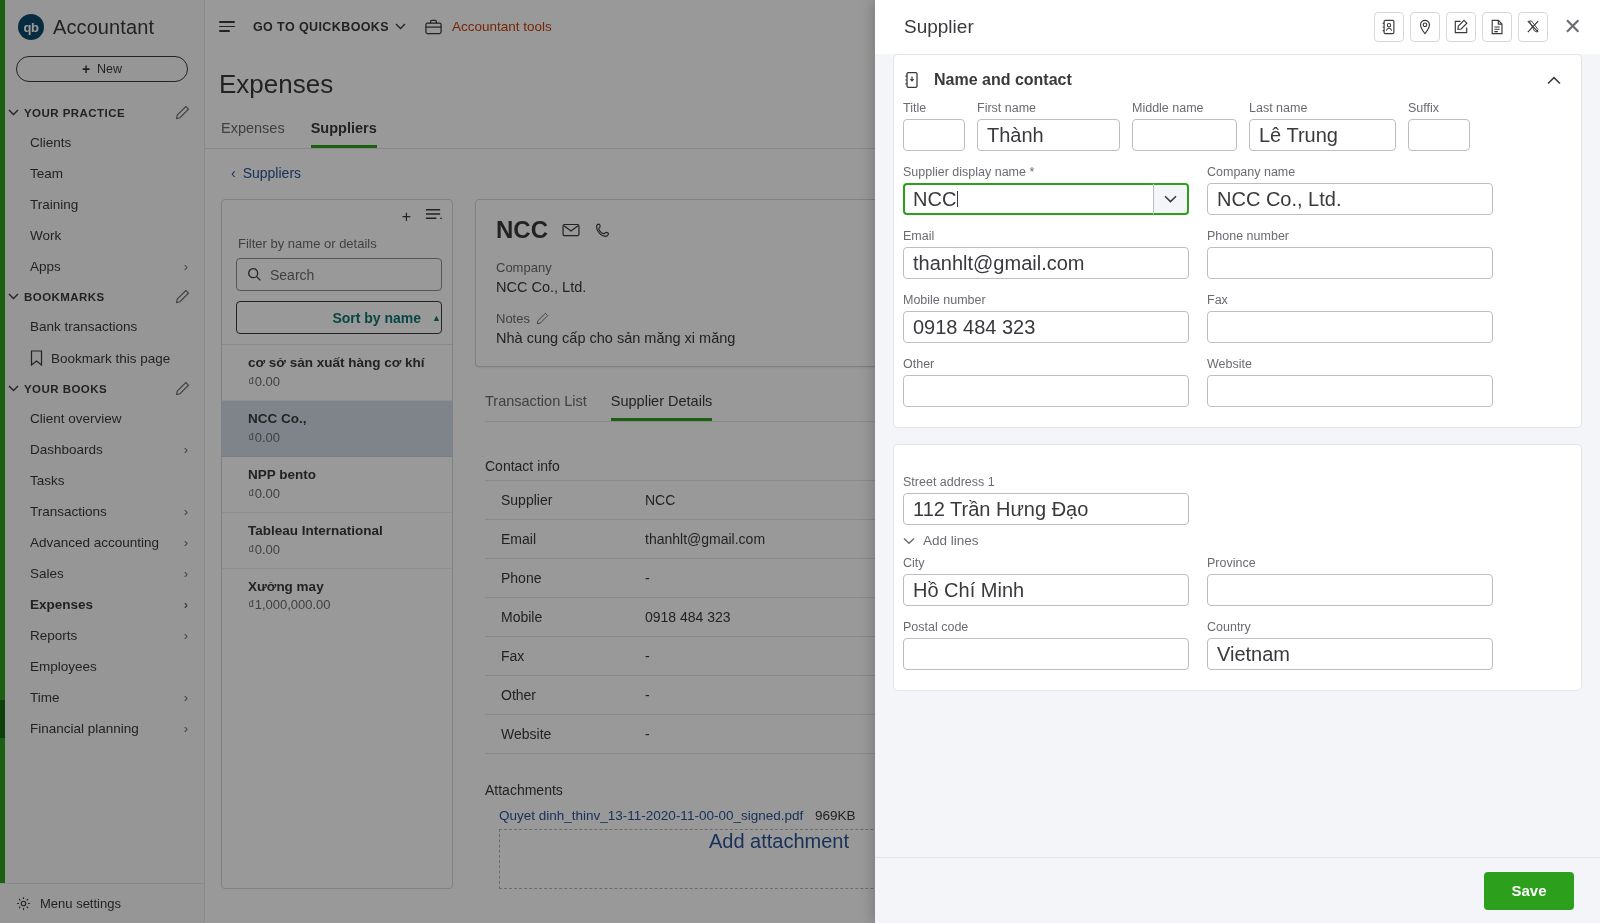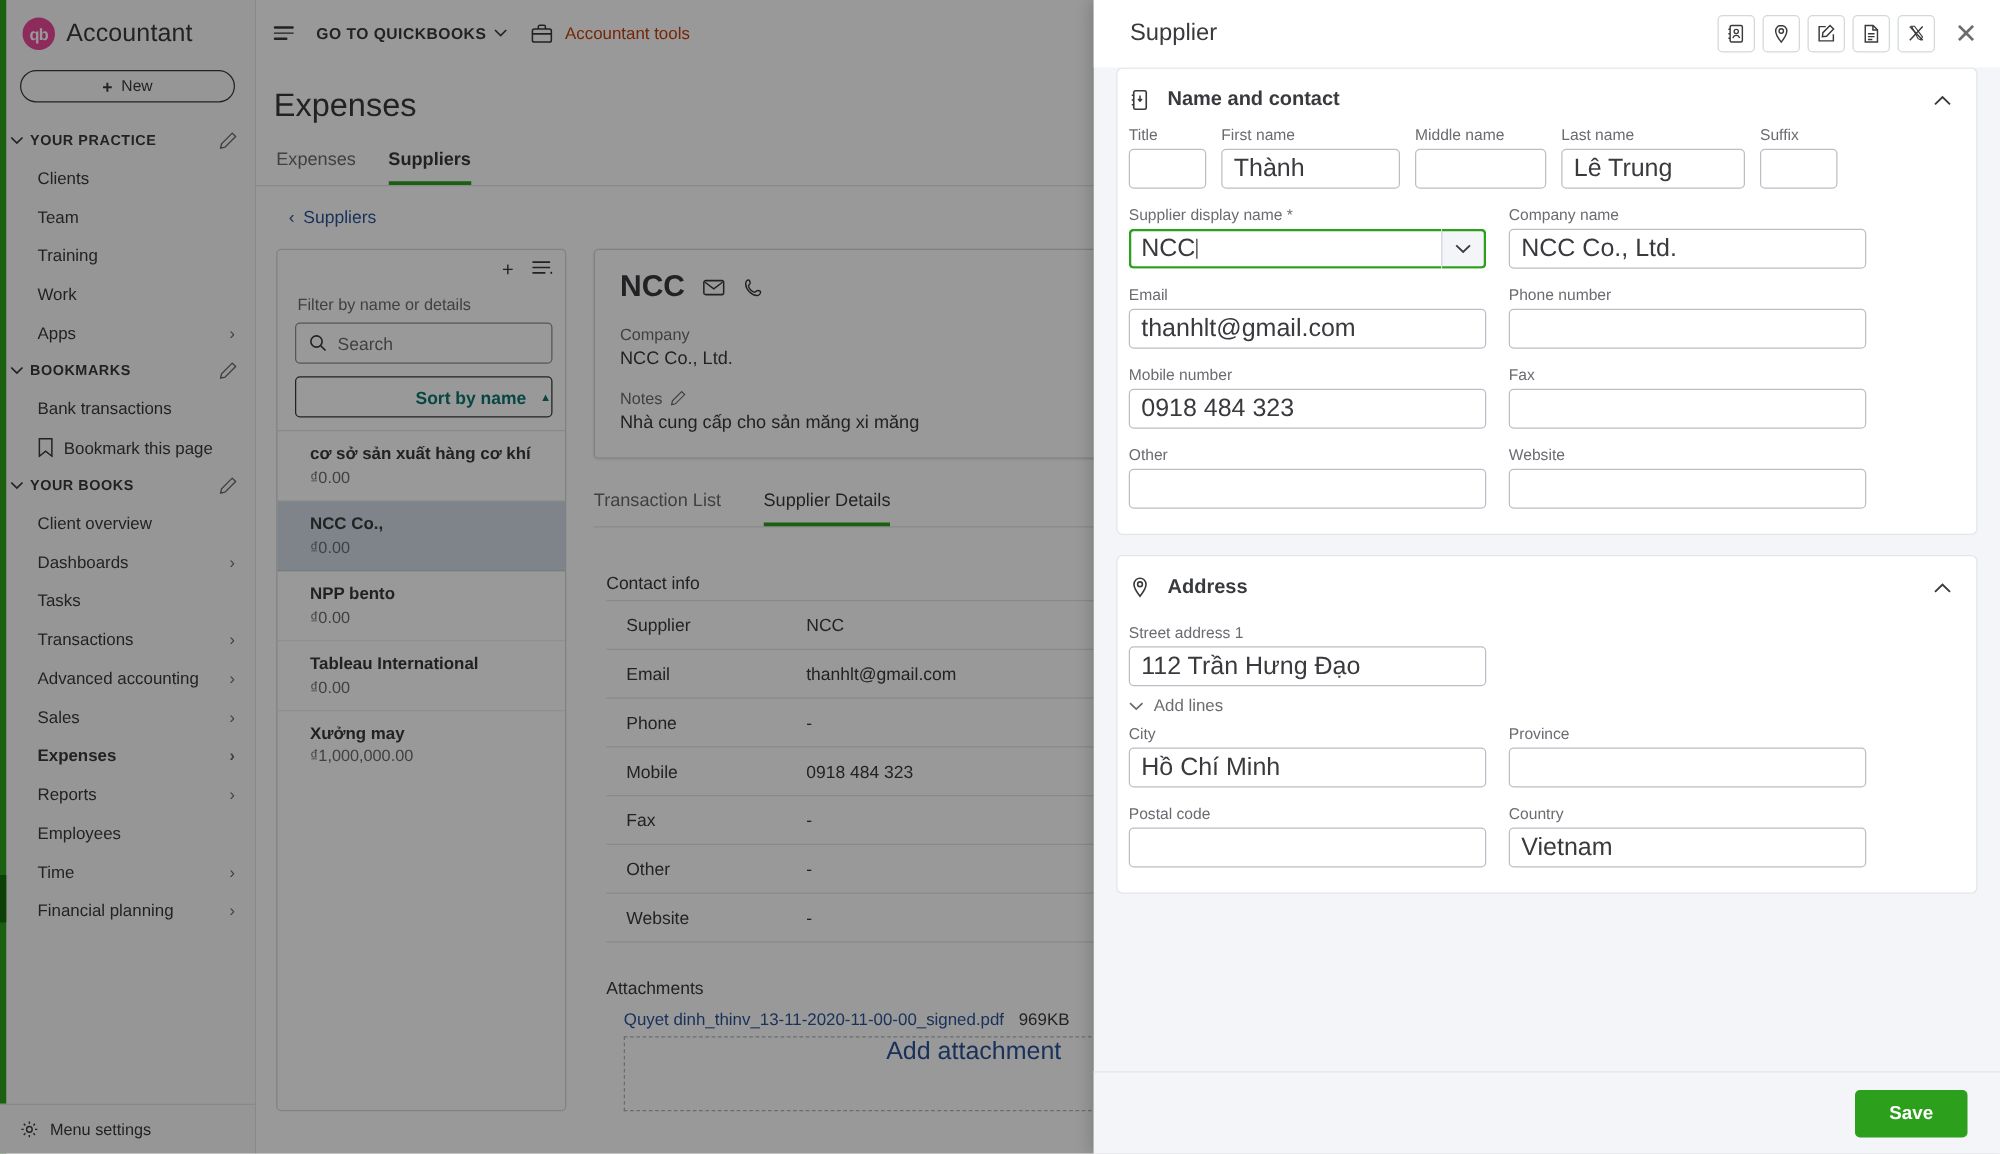--- a/index.html
+++ b/index.html
@@ -19,21 +19,21 @@
     width: 205px; flex: 0 0 205px; height: 923px;
     background: #fbfbfb; border-right: 1px solid #e3e5e8;
     position: relative; overflow: hidden;
   }
   .green-rail { position: absolute; left: 0; top: 0; width: 5px; height: 923px; background: #2ca01c; }
   .green-rail .active-seg { position: absolute; left: 0; width: 5px; top: 700px; height: 38px; background: #166b0c; }
 
   .brand { display: flex; align-items: center; gap: 9px; padding: 14px 0 10px 18px; }
   .qb-logo {
     width: 26px; height: 26px; border-radius: 50%;
-    background: #ec4899; color: #fff; font-size: 13px; font-weight: 700;
+    background: #0c4a6e; color: #fff; font-size: 13px; font-weight: 700;
     display: flex; align-items: center; justify-content: center; letter-spacing: -0.5px;
   }
   .brand-name { font-size: 20px; color: #393a3d; letter-spacing: .1px; }
 
   .new-btn {
     margin: 6px 16px 16px 16px; height: 26px; border: 1.6px solid #393a3d;
     border-radius: 14px; display: flex; align-items: center; justify-content: center;
     gap: 7px; font-size: 12.5px; color: #393a3d; background: transparent; cursor: pointer;
   }
   .new-btn .plus { font-size: 14px; font-weight: 600; }
@@ -105,21 +105,21 @@
     border: 1px solid #d4d7dc; border-radius: 4px; padding: 16px 20px 20px 20px;
     box-shadow: 0 1px 2px rgba(0,0,0,.07); background: #fff; width: 700px;
   }
   .dc-title-row { display: flex; align-items: center; gap: 14px; }
   .dc-title { font-size: 24px; font-weight: 700; color: #393a3d; }
   .dc-grid { display: flex; gap: 90px; margin-top: 16px; }
   .dc-lbl { font-size: 13px; color: #6b6c72; display: flex; align-items: center; gap: 6px; }
   .dc-val { font-size: 14.5px; color: #393a3d; margin-top: 4px; }
   .dc-notes { margin-top: 16px; }
 
-  .det-tabs { display: flex; gap: 34px; margin-top: 26px; border-bottom: 1px solid #e3e5e8; width: 700px; }
+  .det-tabs { display: flex; gap: 24px; margin-top: 26px; border-bottom: 1px solid #e3e5e8; width: 700px; margin-left: 10px; }
   .det-tab { font-size: 14.5px; color: #6b6c72; padding-bottom: 9px; cursor: pointer; }
   .det-tab.active { color: #393a3d; border-bottom: 3px solid #2ca01c; }
 
   .ci-head { font-size: 14px; color: #393a3d; margin: 36px 0 0 10px; }
   .ci-table { width: 690px; margin-left: 10px; border-collapse: collapse; margin-top: 6px; }
   .ci-table td { border-bottom: 1px solid #e3e5e8; padding: 11px 0 11px 0; font-size: 14px; color: #393a3d; }
   .ci-table td.k { width: 160px; padding-left: 16px; }
   .ci-table tr:first-child td { border-top: 1px solid #e3e5e8; }
 
   .att-head { font-size: 14px; color: #393a3d; margin: 28px 0 0 10px; }
@@ -664,34 +664,20 @@
             <div class="fld-input"></div>
           </div>
           <div>
             <div class="fld-label">Website</div>
             <div class="fld-input"></div>
           </div>
         </div>
       </div>
 
       <div class="sec-card">
-        <div class="sec-head">
-          <span>
-            <svg width="18" height="18" viewBox="0 0 18 18">
-                <path d="M9 1.6c-2.7 0-4.8 2.1-4.8 4.8C4.2 9.9 9 16 9 16s4.8-6.1 4.8-9.6c0-2.7-2.1-4.8-4.8-4.8z" stroke="#393a3d" stroke-width="1.3" fill="none"></path>
-                <circle cx="9" cy="6.4" r="1.9" stroke="#393a3d" stroke-width="1.3" fill="none"></circle>
-              </svg>
-          </span>
-          <span class="sec-title">Address</span>
-          <span class="sec-chev">
-            <svg width="14" height="9" viewBox="0 0 14 9">
-                <path d="M1 7.5L7 1.6l6 5.9" stroke="#393a3d" stroke-width="1.5" fill="none"></path>
-              </svg>
-          </span>
-        </div>
 
         <div class="two-col">
           <div>
             <div class="fld-label">Street address 1</div>
             <div class="fld-input">112 Trần Hưng Đạo</div>
           </div>
         </div>
 
         <div class="addlines">
           <span>

